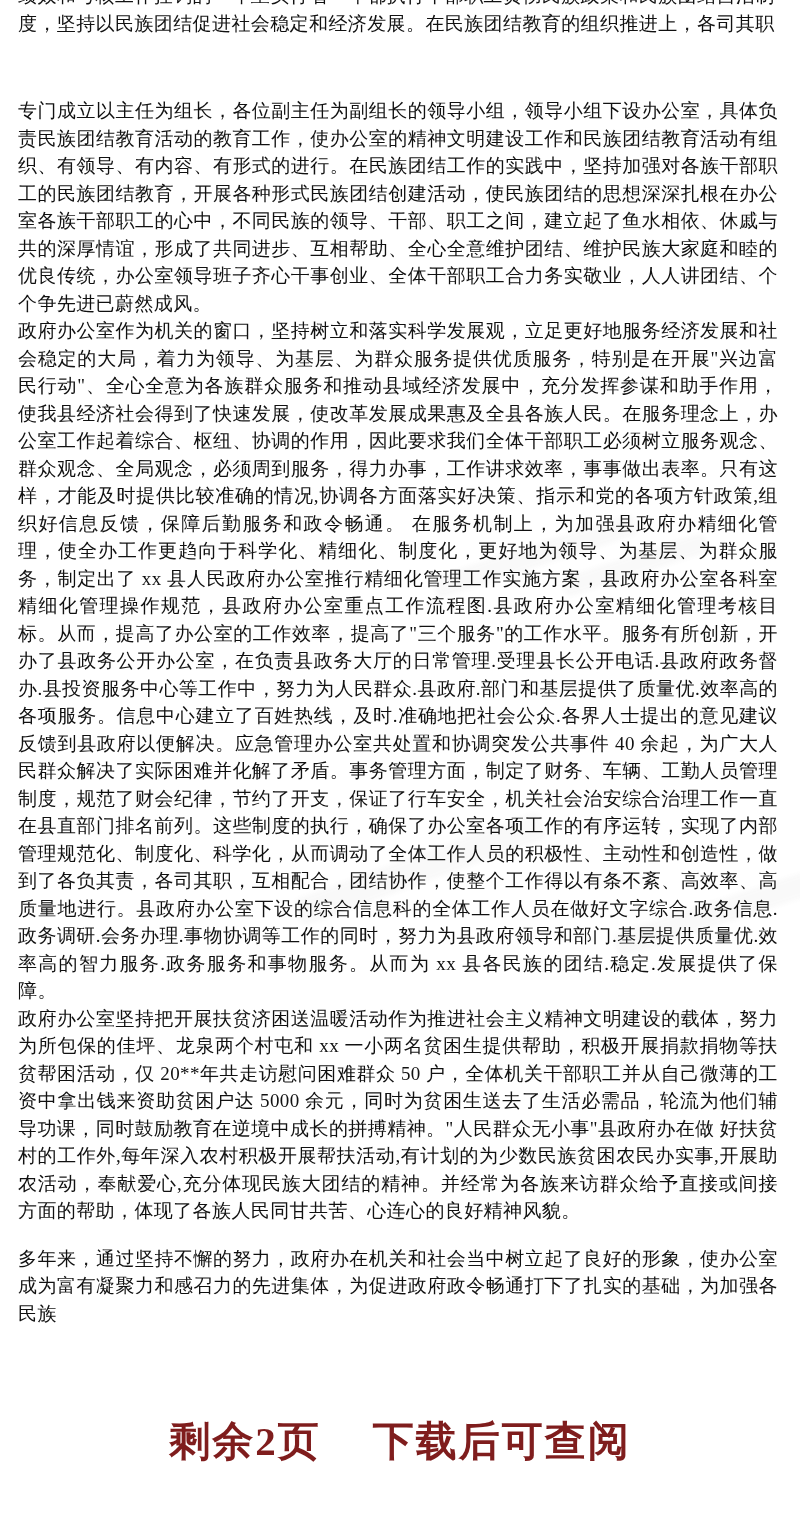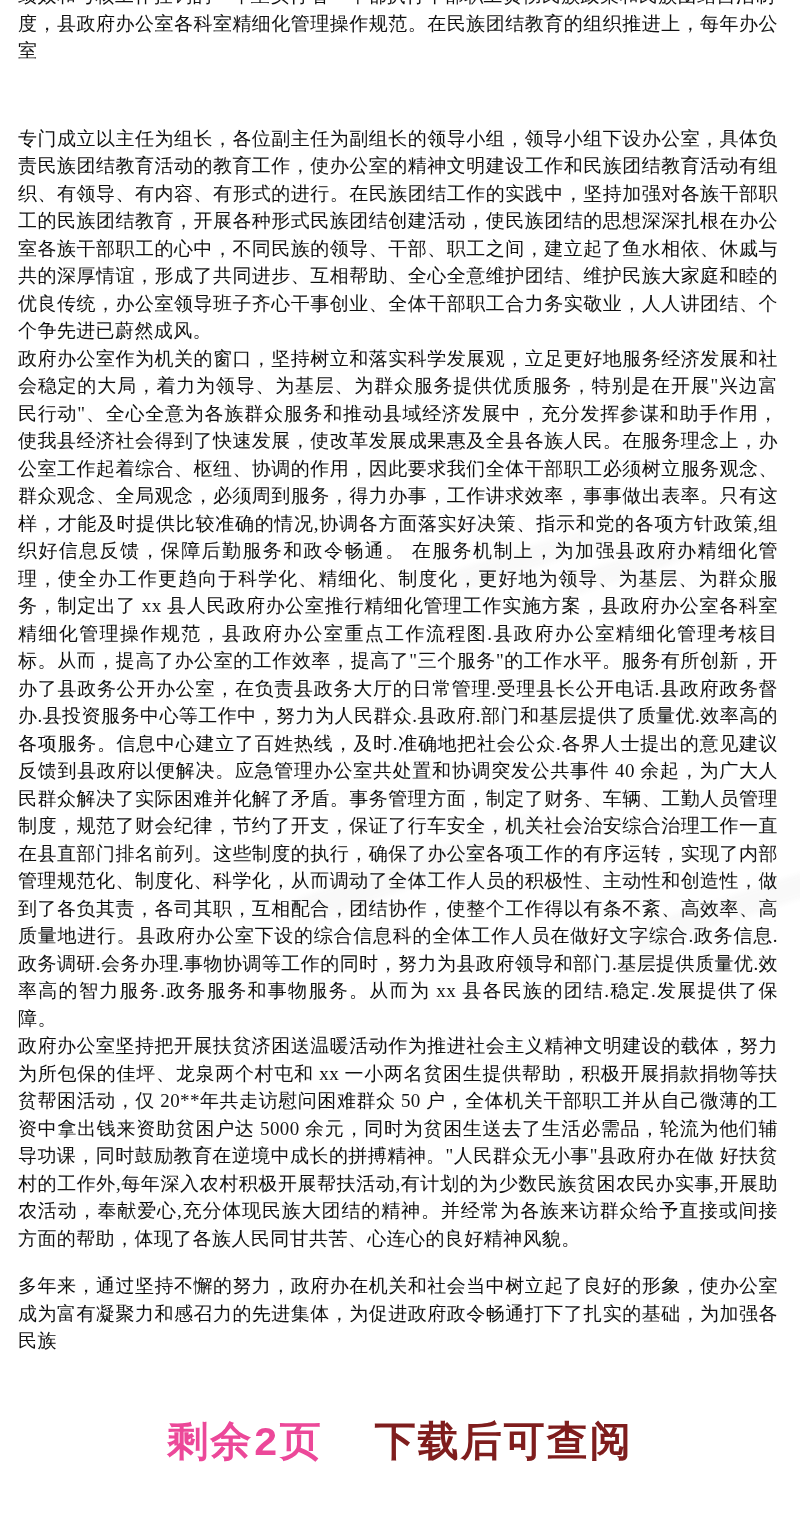--- a/index.html
+++ b/index.html
@@ -85,26 +85,26 @@
 
 <div class="page">
 
   <div class="wm wm1"></div>
   <div class="wm wm2"></div>
   <div class="wm wm3"></div>
   <div class="wm wm4"></div>
 
   <div class="doc" id="doc">
       <p class="body-para clipped-line">绩效和考核工作挂钩的一年里实行省一年都执行干部职工贯彻民族政策和民族团结自治制</p>
-      <p class="body-para">度，县政府办公室各科室精细化管理操作规范。在民族团结教育的组织推进上，每年办公室</p>
+      <p class="body-para">度，坚持以民族团结促进社会稳定和经济发展。在民族团结教育的组织推进上，各司其职</p>
       <div class="spacer"></div>
       <p class="body-para">专门成立以主任为组长，各位副主任为副组长的领导小组，领导小组下设办公室，具体负责民族团结教育活动的教育工作，使办公室的精神文明建设工作和民族团结教育活动有组织、有领导、有内容、有形式的进行。在民族团结工作的实践中，坚持加强对各族干部职工的民族团结教育，开展各种形式民族团结创建活动，使民族团结的思想深深扎根在办公室各族干部职工的心中，不同民族的领导、干部、职工之间，建立起了鱼水相依、休戚与共的深厚情谊，形成了共同进步、互相帮助、全心全意维护团结、维护民族大家庭和睦的优良传统，办公室领导班子齐心干事创业、全体干部职工合力务实敬业，人人讲团结、个个争先进已蔚然成风。</p>
       <p class="body-para">政府办公室作为机关的窗口，坚持树立和落实科学发展观，立足更好地服务经济发展和社会稳定的大局，着力为领导、为基层、为群众服务提供优质服务，特别是在开展"兴边富民行动"、全心全意为各族群众服务和推动县域经济发展中，充分发挥参谋和助手作用，使我县经济社会得到了快速发展，使改革发展成果惠及全县各族人民。在服务理念上，办公室工作起着综合、枢纽、协调的作用，因此要求我们全体干部职工必须树立服务观念、群众观念、全局观念，必须周到服务，得力办事，工作讲求效率，事事做出表率。只有这样，才能及时提供比较准确的情况,协调各方面落实好决策、指示和党的各项方针政策,组织好信息反馈，保障后勤服务和政令畅通。  在服务机制上，为加强县政府办精细化管理，使全办工作更趋向于科学化、精细化、制度化，更好地为领导、为基层、为群众服务，制定出了 xx 县人民政府办公室推行精细化管理工作实施方案，县政府办公室各科室精细化管理操作规范，县政府办公室重点工作流程图.县政府办公室精细化管理考核目标。从而，提高了办公室的工作效率，提高了"三个服务"的工作水平。服务有所创新，开办了县政务公开办公室，在负责县政务大厅的日常管理.受理县长公开电话.县政府政务督办.县投资服务中心等工作中，努力为人民群众.县政府.部门和基层提供了质量优.效率高的各项服务。信息中心建立了百姓热线，及时.准确地把社会公众.各界人士提出的意见建议反馈到县政府以便解决。应急管理办公室共处置和协调突发公共事件 40 余起，为广大人民群众解决了实际困难并化解了矛盾。事务管理方面，制定了财务、车辆、工勤人员管理制度，规范了财会纪律，节约了开支，保证了行车安全，机关社会治安综合治理工作一直在县直部门排名前列。这些制度的执行，确保了办公室各项工作的有序运转，实现了内部管理规范化、制度化、科学化，从而调动了全体工作人员的积极性、主动性和创造性，做到了各负其责，各司其职，互相配合，团结协作，使整个工作得以有条不紊、高效率、高质量地进行。县政府办公室下设的综合信息科的全体工作人员在做好文字综合.政务信息.政务调研.会务办理.事物协调等工作的同时，努力为县政府领导和部门.基层提供质量优.效率高的智力服务.政务服务和事物服务。从而为 xx 县各民族的团结.稳定.发展提供了保障。</p>
       <p class="body-para">政府办公室坚持把开展扶贫济困送温暖活动作为推进社会主义精神文明建设的载体，努力为所包保的佳坪、龙泉两个村屯和 xx 一小两名贫困生提供帮助，积极开展捐款捐物等扶贫帮困活动，仅 20**年共走访慰问困难群众 50 户，全体机关干部职工并从自己微薄的工资中拿出钱来资助贫困户达 5000 余元，同时为贫困生送去了生活必需品，轮流为他们辅导功课，同时鼓励教育在逆境中成长的拼搏精神。"人民群众无小事"县政府办在做 好扶贫村的工作外,每年深入农村积极开展帮扶活动,有计划的为少数民族贫困农民办实事,开展助农活动，奉献爱心,充分体现民族大团结的精神。并经常为各族来访群众给予直接或间接方面的帮助，体现了各族人民同甘共苦、心连心的良好精神风貌。</p>
       <p class="body-para last-para">多年来，通过坚持不懈的努力，政府办在机关和社会当中树立起了良好的形象，使办公室成为富有凝聚力和感召力的先进集体，为促进政府政令畅通打下了扎实的基础，为加强各民族</p>
     </div>
 
   <div class="preview-footer">
-    <span style="color: #ec4899; font-family: Liberation Mono, monospace;">剩余2页</span>
+    <span style="color: #7f1d1d;">剩余2页</span>
     <span style="color: #7f1d1d;">下载后可查阅</span>
   </div>
 
 </div>
 
 </body></html>

